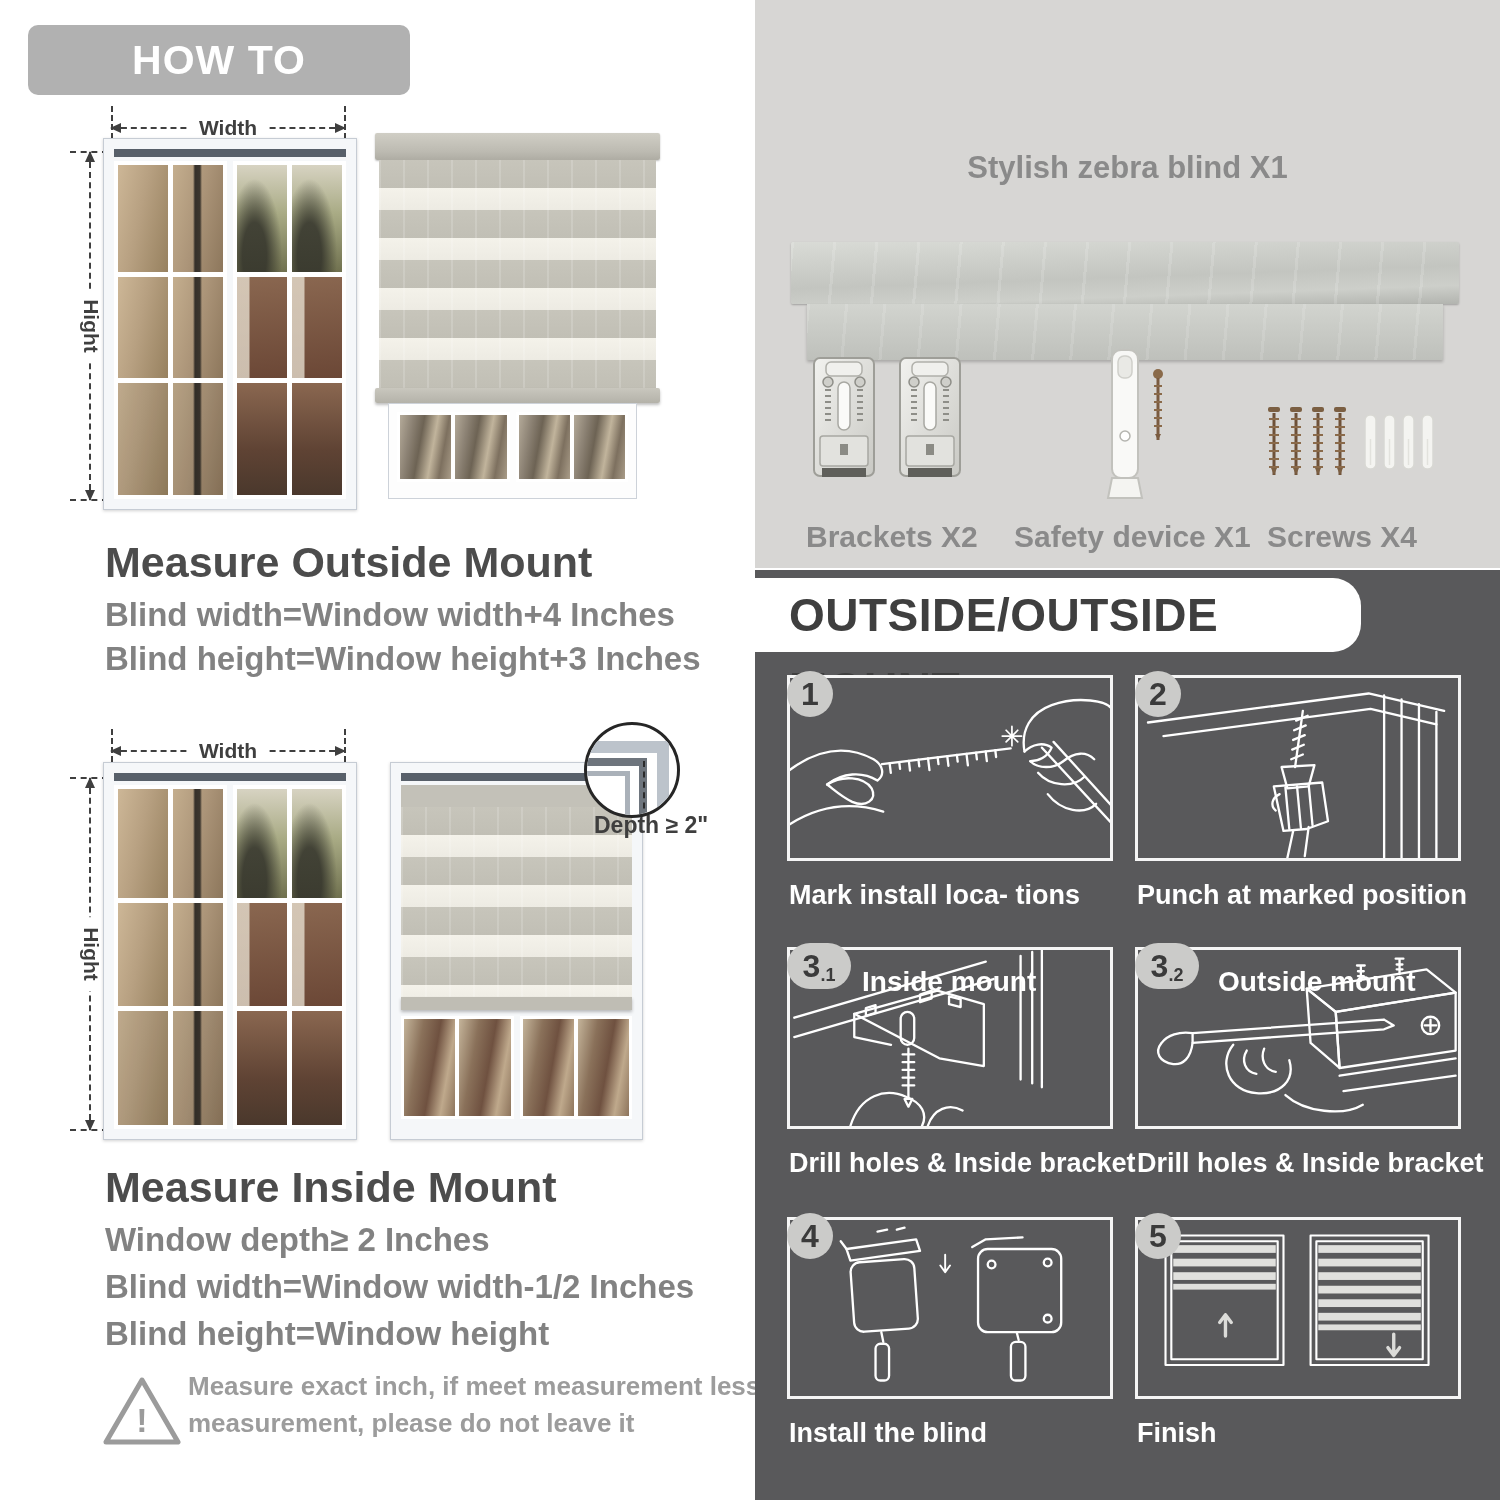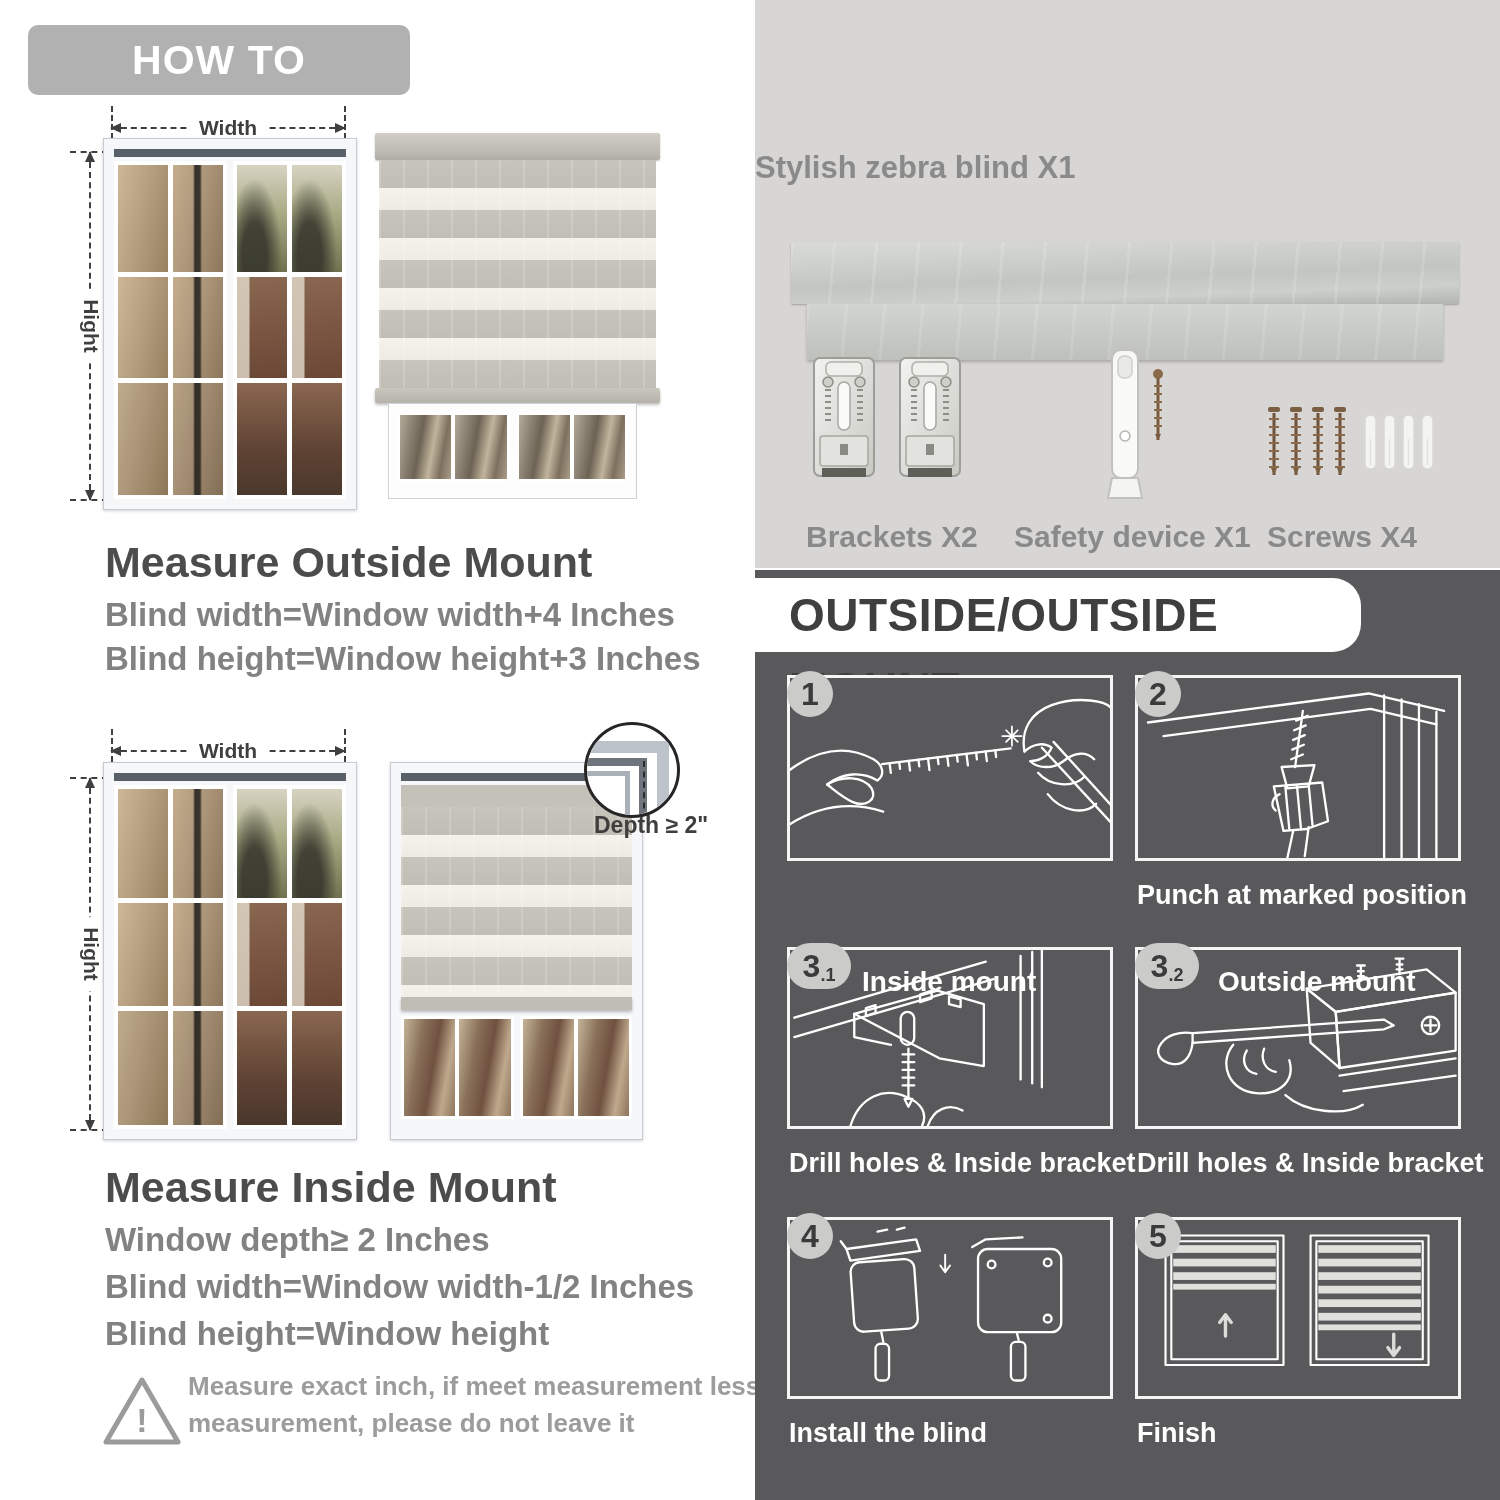--- a/index.html
+++ b/index.html
@@ -71,21 +71,21 @@
   .mg3{position:absolute;left:-12px;top:46px;width:50px;height:48px;border-top:5px solid #aab1b9;border-right:5px solid #aab1b9;}
   .mgd{position:absolute;left:56px;top:36px;height:58px;border-left:2px dashed #2b2b2b;}
   .depthlabel{font-size:23px;font-weight:bold;color:#3e3e3e;white-space:nowrap;}
 
   .warnText{font-size:26px;font-weight:bold;color:#9c9c9c;line-height:37px;white-space:nowrap;}
 
   
   .rtGray{left:755px;top:0;width:745px;height:568px;background:#d7d6d4;}
   .h2box{left:755px;top:10px;width:512px;height:88px;background:#ffffff;border-radius:0 26px 26px 26px;
          color:#c9c9c7;font-size:45px;font-weight:bold;line-height:88px;padding-left:38px;letter-spacing:1px;}
-  .blindLabel{left:755px;top:150px;width:745px;font-size:31px;font-weight:bold;color:#8a8a8a;}
+  .blindLabel{left:755px;top:150px;width:745px;text-align:center;font-size:31px;font-weight:bold;color:#8a8a8a;}
   .cassetteMain{left:791px;top:242px;width:668px;height:62px;border-radius:2px;
       background:repeating-linear-gradient(95deg,rgba(255,255,255,.14) 0 3px,transparent 3px 42px),
                  linear-gradient(178deg,#d9dbd6 0%,#c3c5c0 55%,#cdcfca 78%,#b2b4af 100%);
       box-shadow:0 1px 2px rgba(0,0,0,.25);}
   .cassetteValance{left:807px;top:304px;width:636px;height:56px;
       background:repeating-linear-gradient(95deg,rgba(255,255,255,.12) 0 3px,transparent 3px 38px),
                  linear-gradient(180deg,#d2d4cf 0%,#bec0bb 100%);
       box-shadow:0 2px 3px rgba(0,0,0,.22);}
   .partCaption{font-size:30px;font-weight:bold;color:#8a8a8a;text-align:center;white-space:nowrap;}
 
@@ -343,20 +343,21 @@
         <path d="M240,76 C236,54 246,36 268,28 C296,18 326,24 330,32"></path>
         <path d="M240,76 C248,68 260,66 268,72 C264,82 254,86 246,86"></path>
         <path d="M246,86 C254,94 270,94 280,86 C292,76 304,76 312,84"></path>
         <path d="M254,98 C266,112 290,114 302,102"></path>
         <path d="M258,72 L330,150 M270,66 L330,132"></path>
         <path d="M264,120 C278,138 302,142 314,130"></path>
       </g>
     </svg>
     <div class="numcirc"><span>1</span></div>
   </div>
+  <div class="abs stepCaption" style="left:789px;top:880px">Mark install loca- tions</div>
 
   <div class="abs panel" style="left:1135px;top:675px;width:326px;height:186px">
     <svg class="lineart" viewBox="0 0 326 186">
       <g stroke="#fff" stroke-width="2.4" fill="none" stroke-linecap="round" stroke-linejoin="round">
         <path d="M8,46 L236,16 L314,34"></path>
         <path d="M24,60 L238,32 L306,48"></path>
         <path d="M252,18 V186 M270,22 V186 M288,27 V186 M306,35 V186"></path>
         <path d="M160,92 L168,34"></path>
         <path d="M156,84 l12,-5 M157,74 l12,-5 M158,64 l12,-5 M159,54 l12,-5 M161,44 l12,-5"></path>
         <path d="M146,92 L180,90 L174,112 L152,114 Z"></path>

